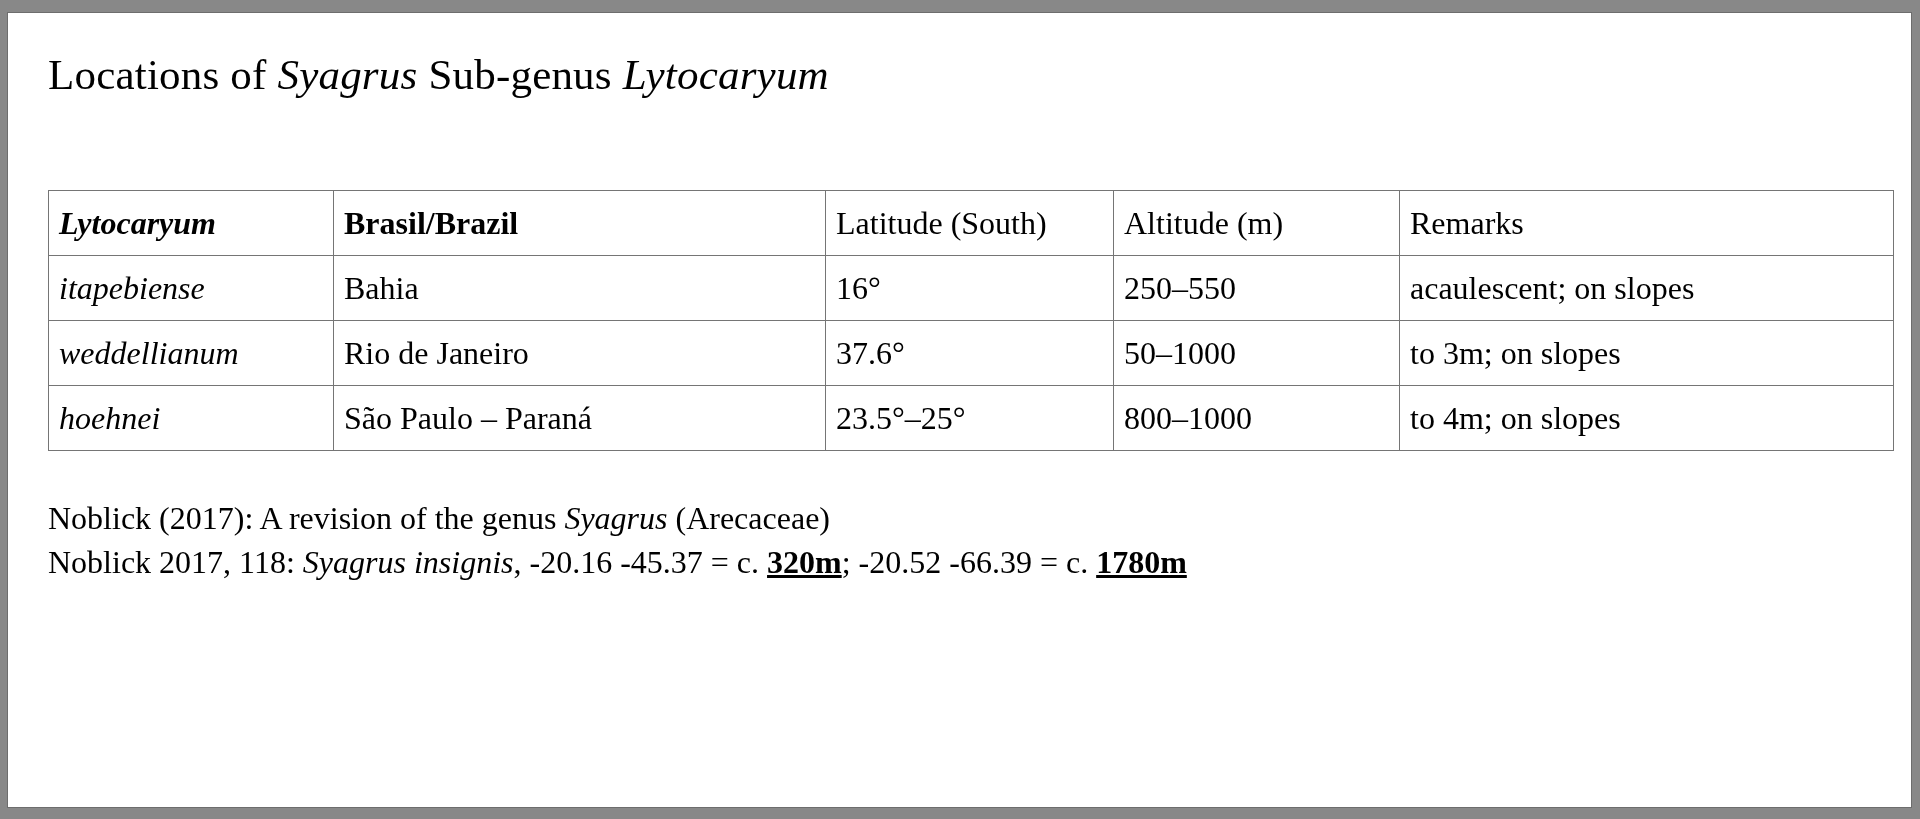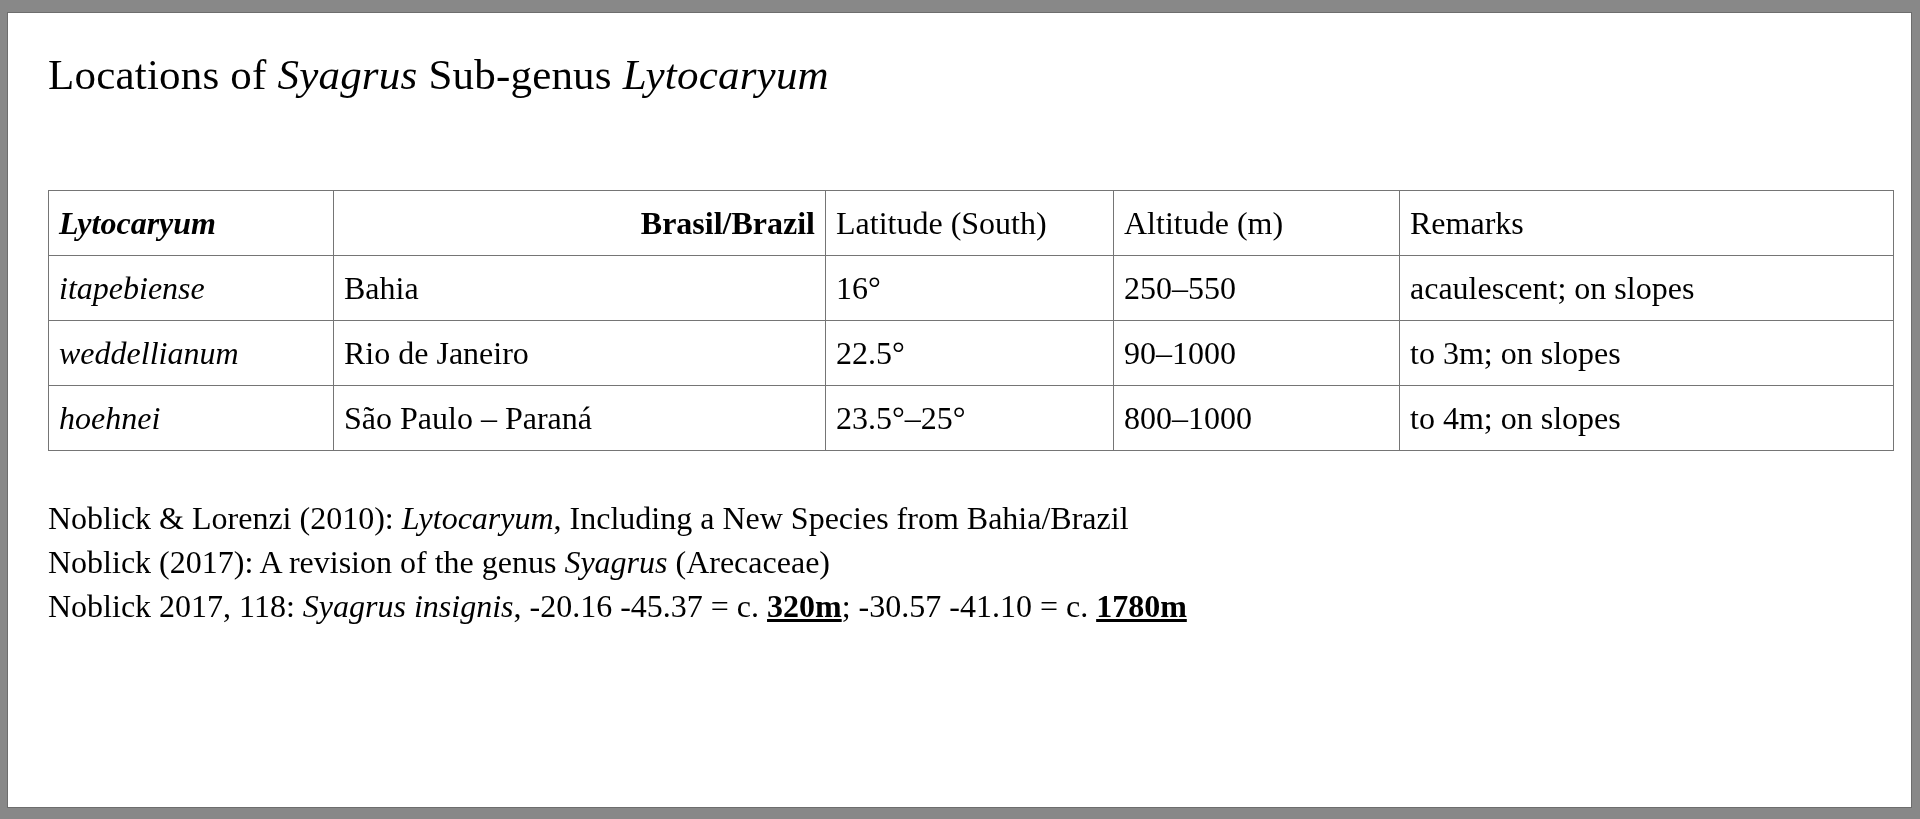--- a/index.html
+++ b/index.html
@@ -45,21 +45,21 @@
     border: 1px solid var(--table-border);
     height: 65px;
     padding: 0 10px;
     text-align: left;
     vertical-align: middle;
     white-space: nowrap;
     overflow: hidden;
     font-weight: 400;
   }
   .doc-table th:nth-child(1) { font-weight: 700; font-style: italic; }
-  .doc-table th:nth-child(2) { font-weight: 700; text-align: right; }
+  .doc-table th:nth-child(2) { font-weight: 700; }
   .doc-table td:first-child { font-style: italic; }
   .notes {
     margin: 45px 0 0 0;
     font-size: 32px;
     line-height: 44px;
   }
   .notes p { margin: 0; }
   .it { font-style: italic; }
   .bd { font-weight: 700; text-decoration: underline; }
 </style>
@@ -91,33 +91,32 @@
         <tr>
           <td>itapebiense</td>
           <td>Bahia</td>
           <td>16°</td>
           <td>250–550</td>
           <td>acaulescent; on slopes</td>
         </tr>
         <tr>
           <td>weddellianum</td>
           <td>Rio de Janeiro</td>
-          <td>22.5°</td>
-          <td>90–1000</td>
+          <td>37.6°</td>
+          <td>50–1000</td>
           <td>to 3m; on slopes</td>
         </tr>
         <tr>
           <td>hoehnei</td>
           <td>São Paulo – Paraná</td>
           <td>23.5°–25°</td>
           <td>800–1000</td>
           <td>to 4m; on slopes</td>
         </tr>
       </tbody>
   </table>
 
   <div class="notes">
-    <p><span>Noblick &amp; Lorenzi (2010): </span><span class="it">Lytocaryum</span><span>, Including a New Species from Bahia/Brazil</span></p>
     <p><span>Noblick (2017): A revision of the genus </span><span class="it">Syagrus</span><span> (Arecaceae)</span></p>
-    <p><span>Noblick 2017, 118: </span><span class="it">Syagrus insignis</span><span>, -20.16 -45.37 = c. </span><span class="bd">320m</span><span>; -30.57 -41.10 = c. </span><span class="bd">1780m</span></p>
+    <p><span>Noblick 2017, 118: </span><span class="it">Syagrus insignis</span><span>, -20.16 -45.37 = c. </span><span class="bd">320m</span><span>; -20.52 -66.39 = c. </span><span class="bd">1780m</span></p>
   </div>
 
 </div>
 
 </body></html>

